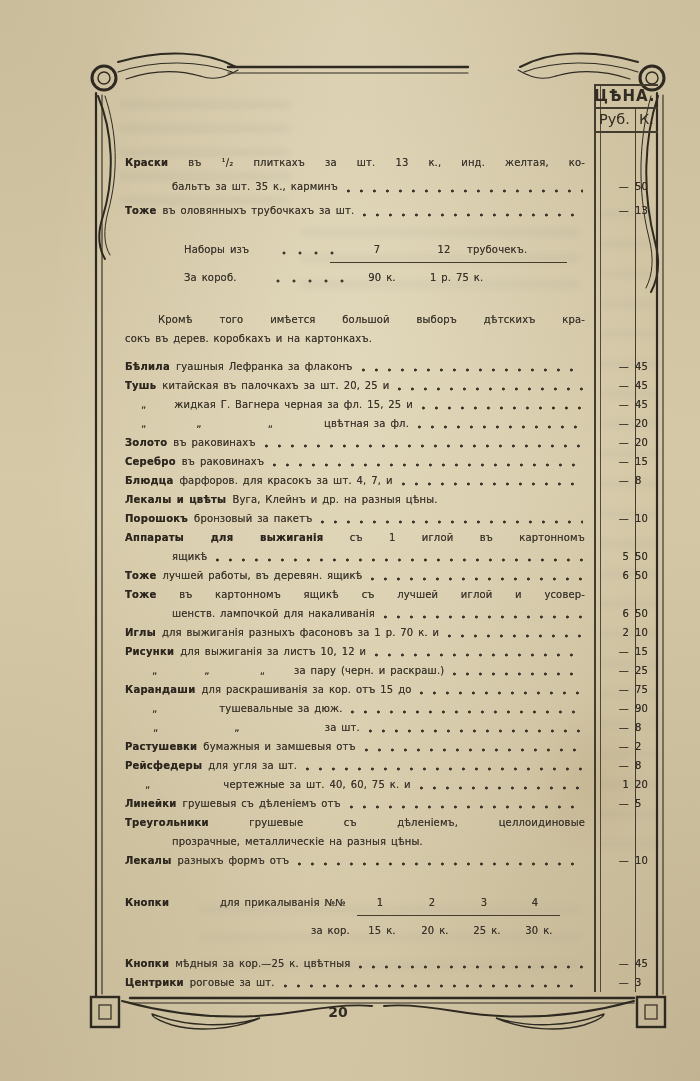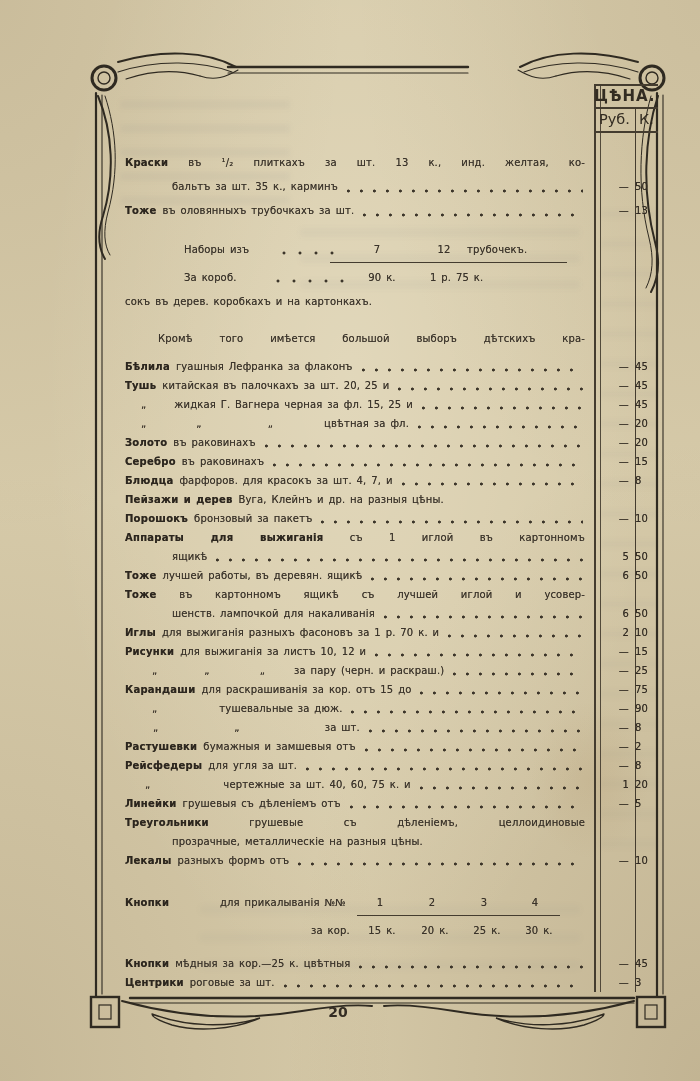--- a/index.html
+++ b/index.html
@@ -211,29 +211,29 @@
       <span class="nb-abs nb-suffix">трубочекъ.</span>
     </div>
     <div class="nb-rule"></div>
     <div class="nb-row nb-r2">
       <span class="nb-abs nb-label">За короб.</span>
       <span class="nb-abs nb-dots2"></span>
       <span class="nb-abs nb-p1">90 к.</span>
       <span class="nb-abs nb-p2">1 р. 75 к.</span>
     </div>
   </div>
-      <div class="row">
-        <div class="txt">
-          <span class="part">сокъ въ дерев. коробкахъ и на картонкахъ.</span>
-        </div>
-        <div class="rub"></div>
-        <div class="kop"></div>
-      </div>
       <div class="row fill" style="margin-top: 18px;">
         <div class="txt pind"><span class="part">Кромѣ того имѣется большой выборъ дѣтскихъ кра-</span></div>
+        <div class="rub"></div>
+        <div class="kop"></div>
+      </div>
+      <div class="row">
+        <div class="txt">
+          <span class="part">сокъ въ дерев. коробкахъ и на картонкахъ.</span>
+        </div>
         <div class="rub"></div>
         <div class="kop"></div>
       </div>
       <div class="row" style="margin-top: 9px;">
         <div class="txt">
           <span class="part lead">Бѣлила</span>
           <span class="part">гуашныя Лефранка за флаконъ</span>
           <span class="leader"></span>
         </div>
         <div class="rub">—</div>
@@ -290,21 +290,21 @@
         <div class="txt">
           <span class="part lead">Блюдца</span>
           <span class="part">фарфоров. для красокъ за шт. 4, 7, и</span>
           <span class="leader"></span>
         </div>
         <div class="rub">—</div>
         <div class="kop">8</div>
       </div>
       <div class="row">
         <div class="txt">
-          <span class="part lead">Пейзажи и дерев</span>
+          <span class="part lead">Лекалы и цвѣты</span>
           <span class="part">Вуга, Клейнъ и др. на разныя цѣны.</span>
         </div>
         <div class="rub"></div>
         <div class="kop"></div>
       </div>
       <div class="row">
         <div class="txt">
           <span class="part lead">Порошокъ</span>
           <span class="part">бронзовый за пакетъ</span>
           <span class="leader"></span>

